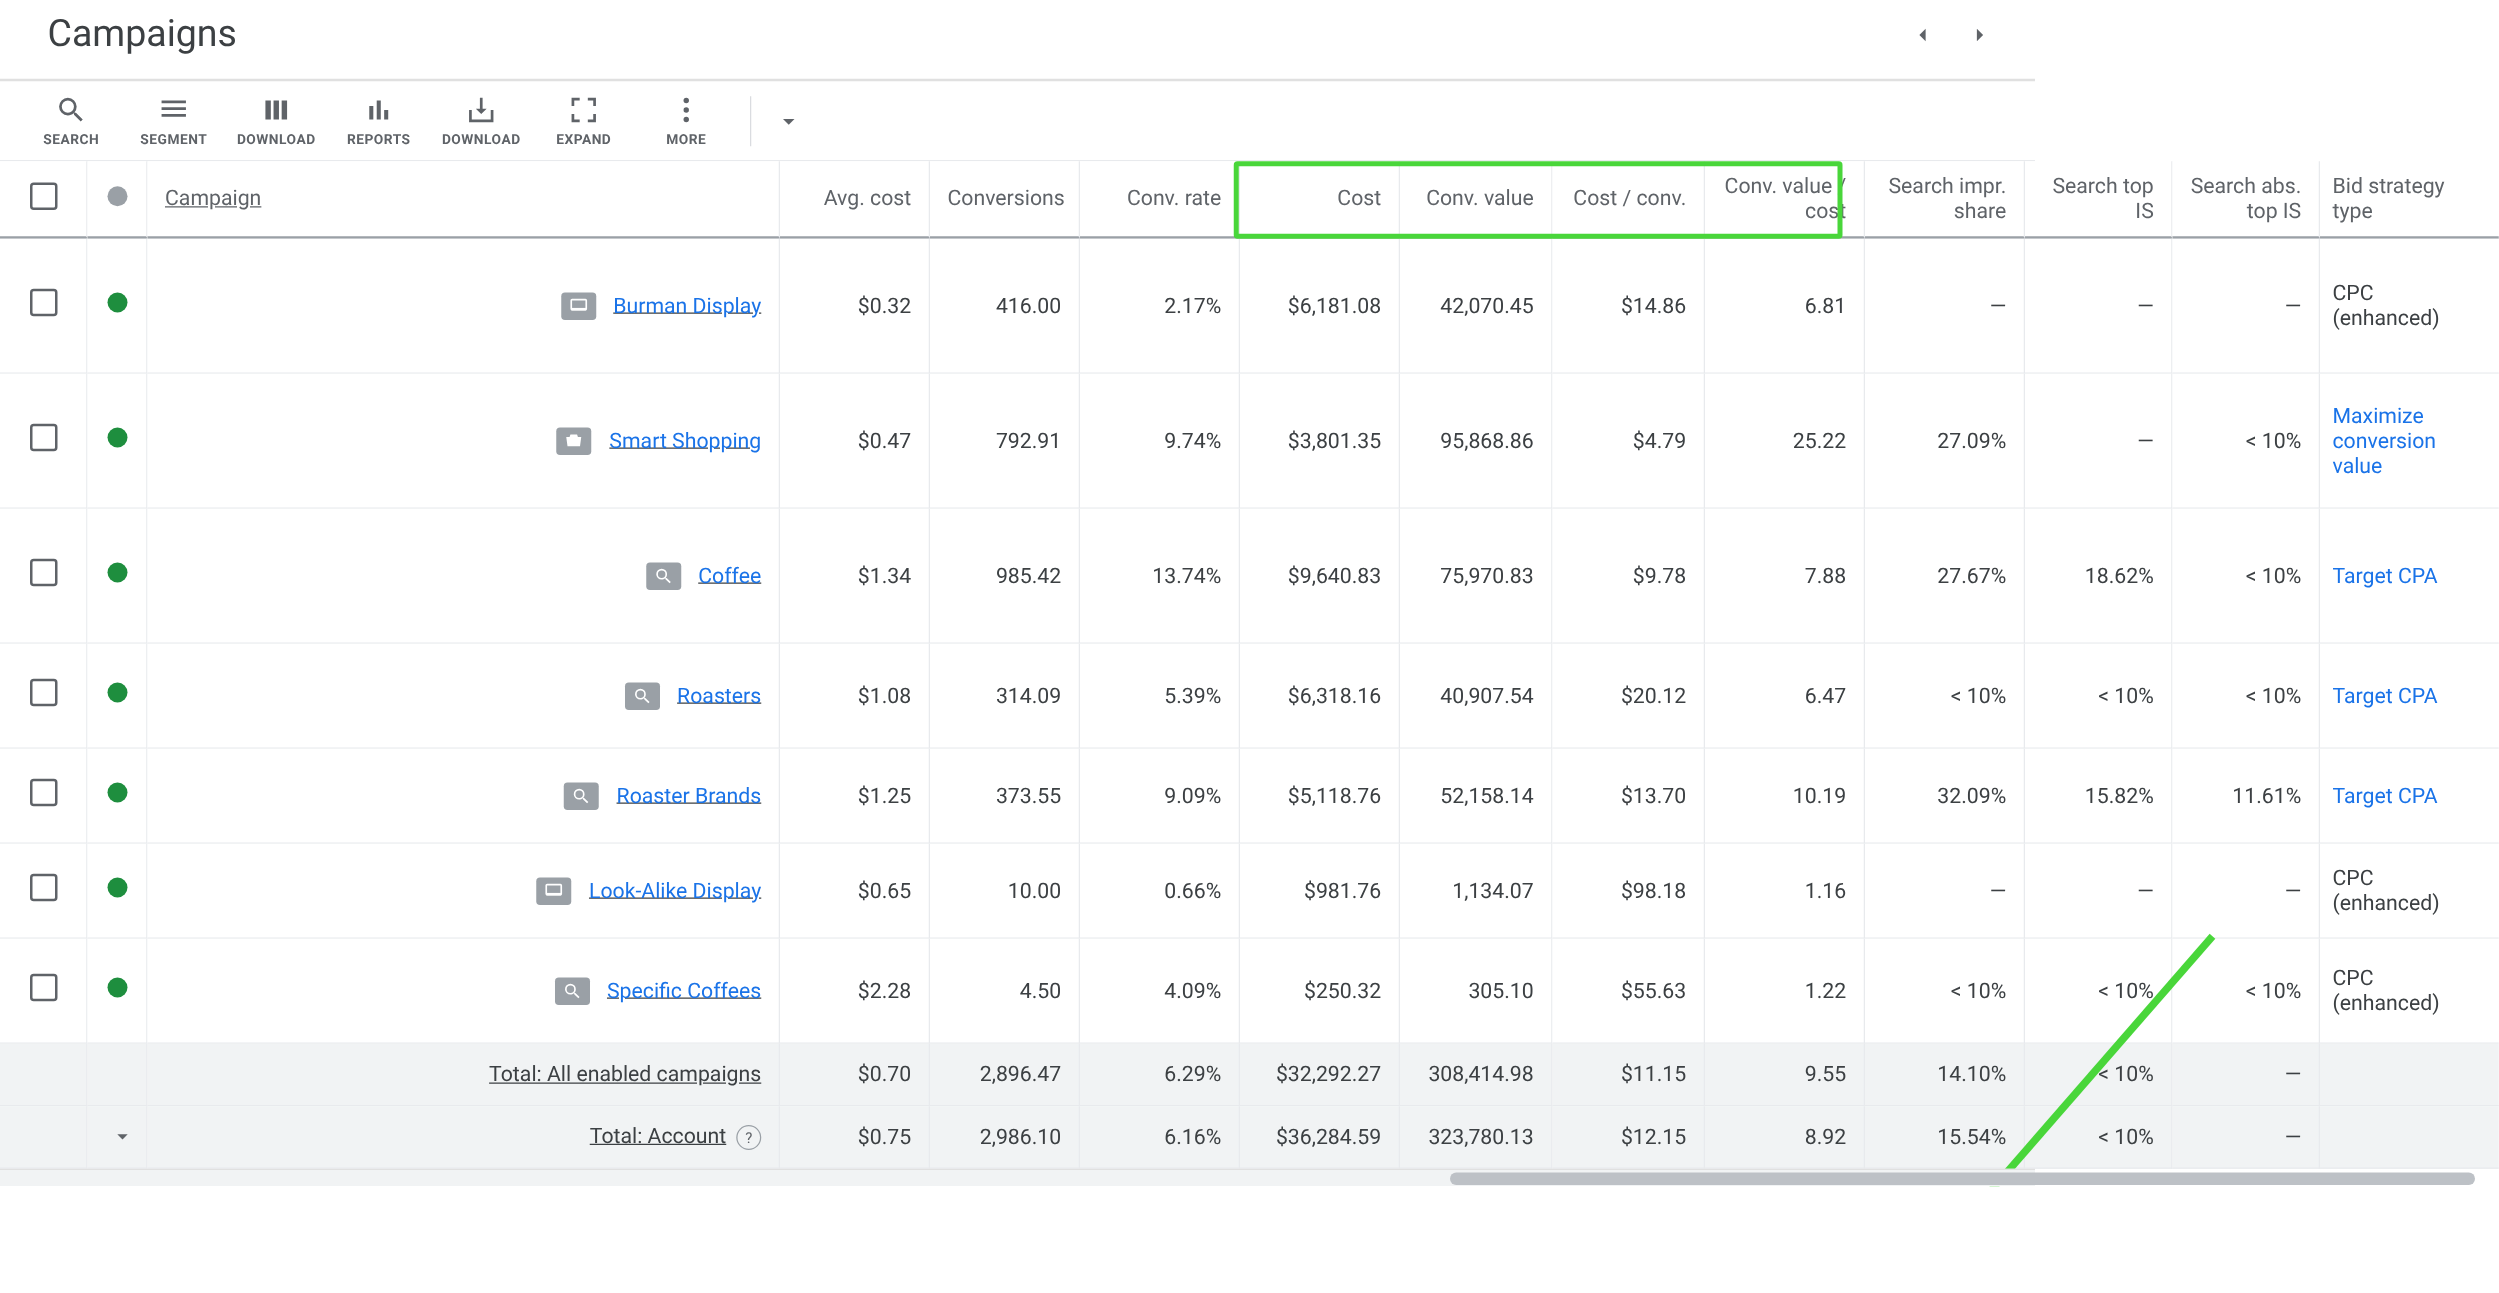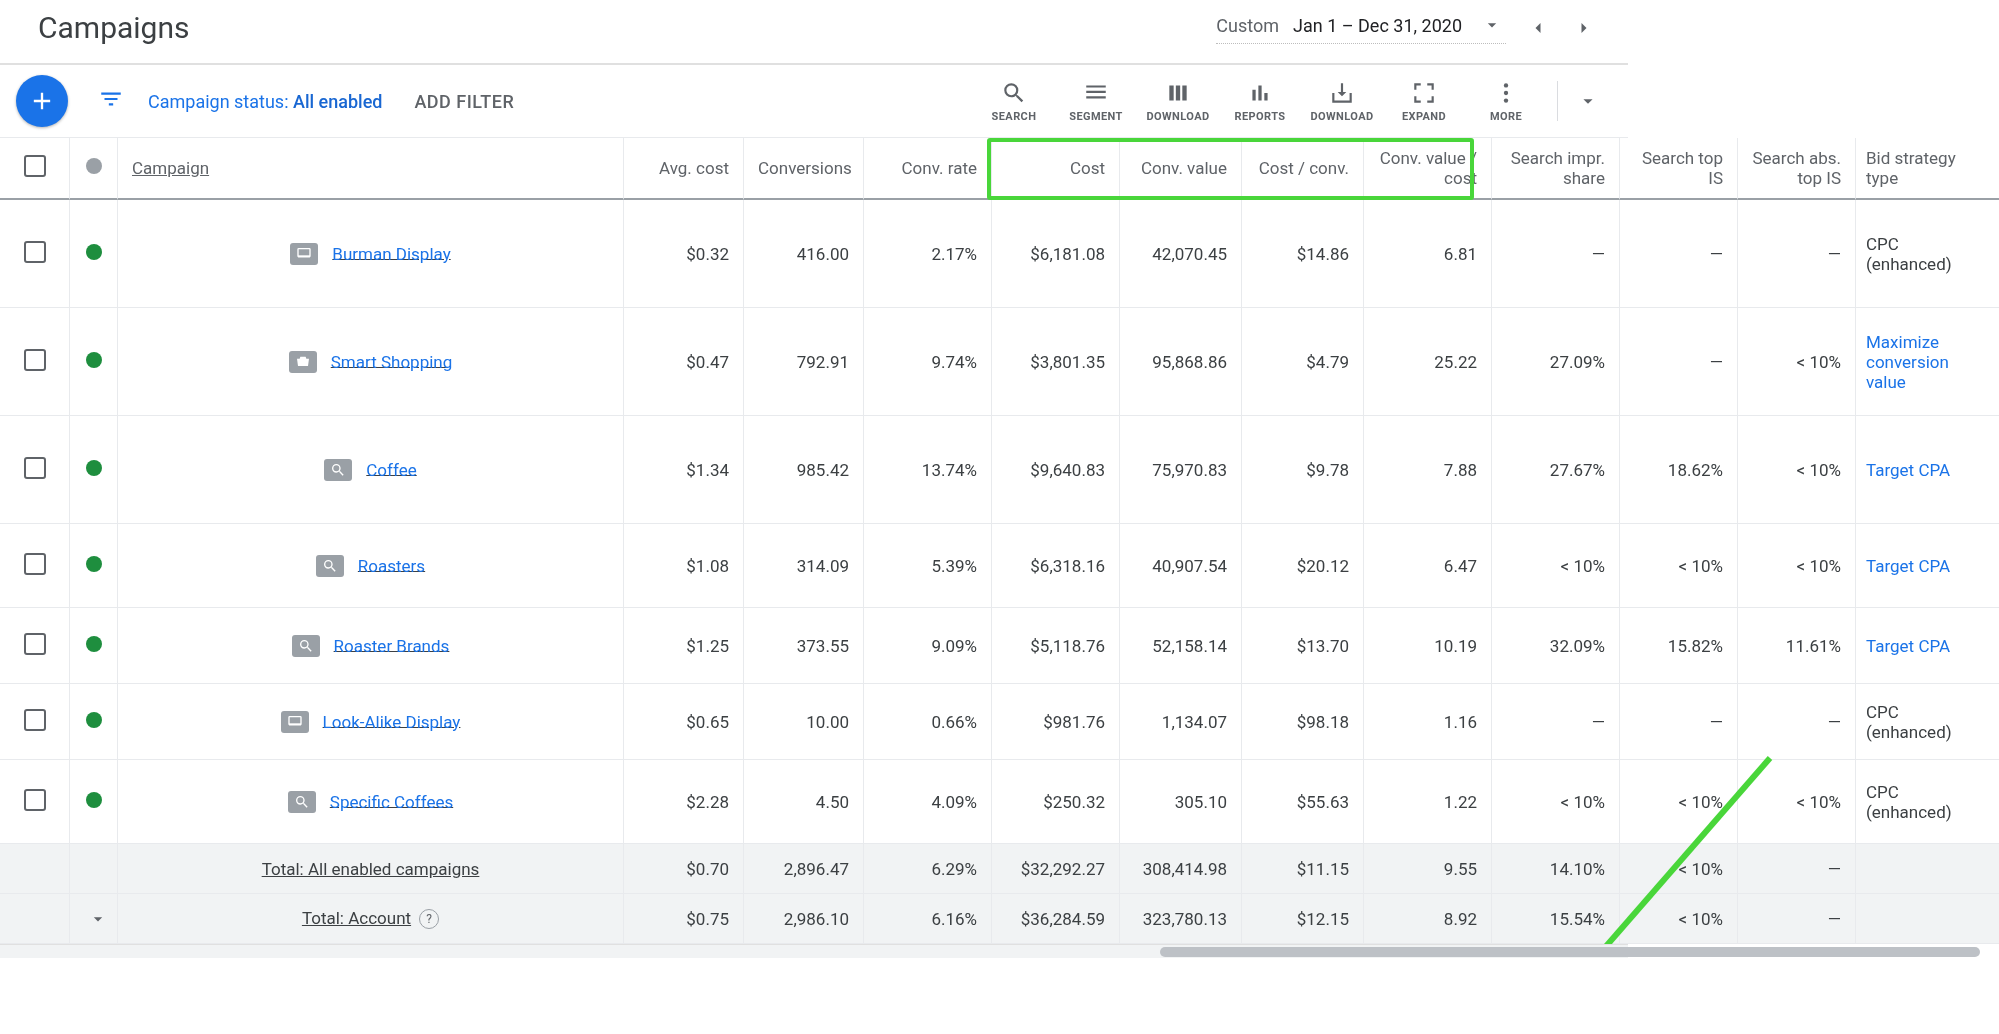--- a/index.html
+++ b/index.html
@@ -32,21 +32,21 @@
 .collapse-btn svg { width: 22px; height: 22px; fill: #5f6368; }
 .collapse-btn { width: 40px; display:flex; align-items:center; justify-content:center; cursor:pointer;}
 
 table { border-collapse: separate; border-spacing: 0; width: 100%; table-layout: fixed; }
 th, td { border-right: 1px solid #e8eaed; border-bottom: 1px solid #e8eaed; font-size: 17px; padding: 0 14px; }
 thead th { height: 62px; color: #5f6368; font-weight: 400; background: #fff; text-align: right; vertical-align: middle; border-bottom: 2px solid #9aa0a6; }
 thead th.l { text-align: left; }
 tbody td { height: 84px; vertical-align: middle; text-align: right; color: #3c4043; background: #fff; }
 tbody tr.tall td { height: 108px; }
 tbody tr.short td { height: 76px; }
-tbody td.l { text-align: center; }
+tbody td.l { text-align: right; }
 tbody tr.total td { background: #f1f3f4; font-weight: 400; }
 tbody tr.total td.l { color: #3c4043; }
 
 .col-cb { width: 70px; text-align:center !important; }
 .col-dot { width: 48px; text-align:center !important; }
 .col-name { width: 506px; text-decoration: underline; }
 .col-avg { width: 120px; }
 .col-conv { width: 120px; }
 .col-rate { width: 128px; }
 .col-cost { width: 128px; }
@@ -79,57 +79,34 @@
 
 td.col-bid, th.col-bid { border-right: none; }
 </style>
 </head>
 <body>
 
 <div class="wrap">
   <div class="titlebar">
     <div class="title">Campaigns</div>
     <div class="date-area">
-      <span class="date-under">
-        <span class="date-label">Custom</span>
-        <span class="date-range">Jan 1 – Dec 31, 2020</span>
-        <span class="chev-btn">
-            <svg viewBox="0 0 24 24">
-              <path d="M7 10l5 5 5-5z"></path>
-            </svg>
-          </span>
-      </span>
       <span class="chev-btn">
           <svg viewBox="0 0 24 24">
             <path d="M15 6l-6 6 6 6z"></path>
           </svg>
         </span>
       <span class="chev-btn">
           <svg viewBox="0 0 24 24">
             <path d="M9 6l6 6-6 6z"></path>
           </svg>
         </span>
     </div>
   </div>
 
   <div class="toolbar">
-    <div class="tb-left">
-      <div class="fab">
-          <svg viewBox="0 0 24 24">
-            <path d="M19 13h-6v6h-2v-6H5v-2h6V5h2v6h6z"></path>
-          </svg>
-        </div>
-      <div class="filter-icon"><svg viewBox="0 0 24 24">
-            <path d="M10 18h4v-2h-4v2zM3 6v2h18V6H3zm3 7h12v-2H6v2z"></path>
-          </svg></div>
-      <div class="status-pill">
-        <span class="status-prefix">Campaign status: </span><span class="status-val">All enabled</span>
-      </div>
-      <div class="add-filter">ADD FILTER</div>
-    </div>
     <div class="tb-right" id="tb-right">
 
     <div class="tb-item">
           <svg viewBox="0 0 24 24">
             <path d="M15.5 14h-.79l-.28-.27A6.47 6.47 0 0016 9.5 6.5 6.5 0 109.5 16c1.61 0 3.09-.59 4.23-1.57l.27.28v.79l5 5L20.49 19l-4.99-5zM9.5 14A4.5 4.5 0 1114 9.5 4.5 4.5 0 019.5 14z"></path>
           </svg>
           <span>SEARCH</span>
         </div>
         <div class="tb-item">
           <svg viewBox="0 0 24 24">

